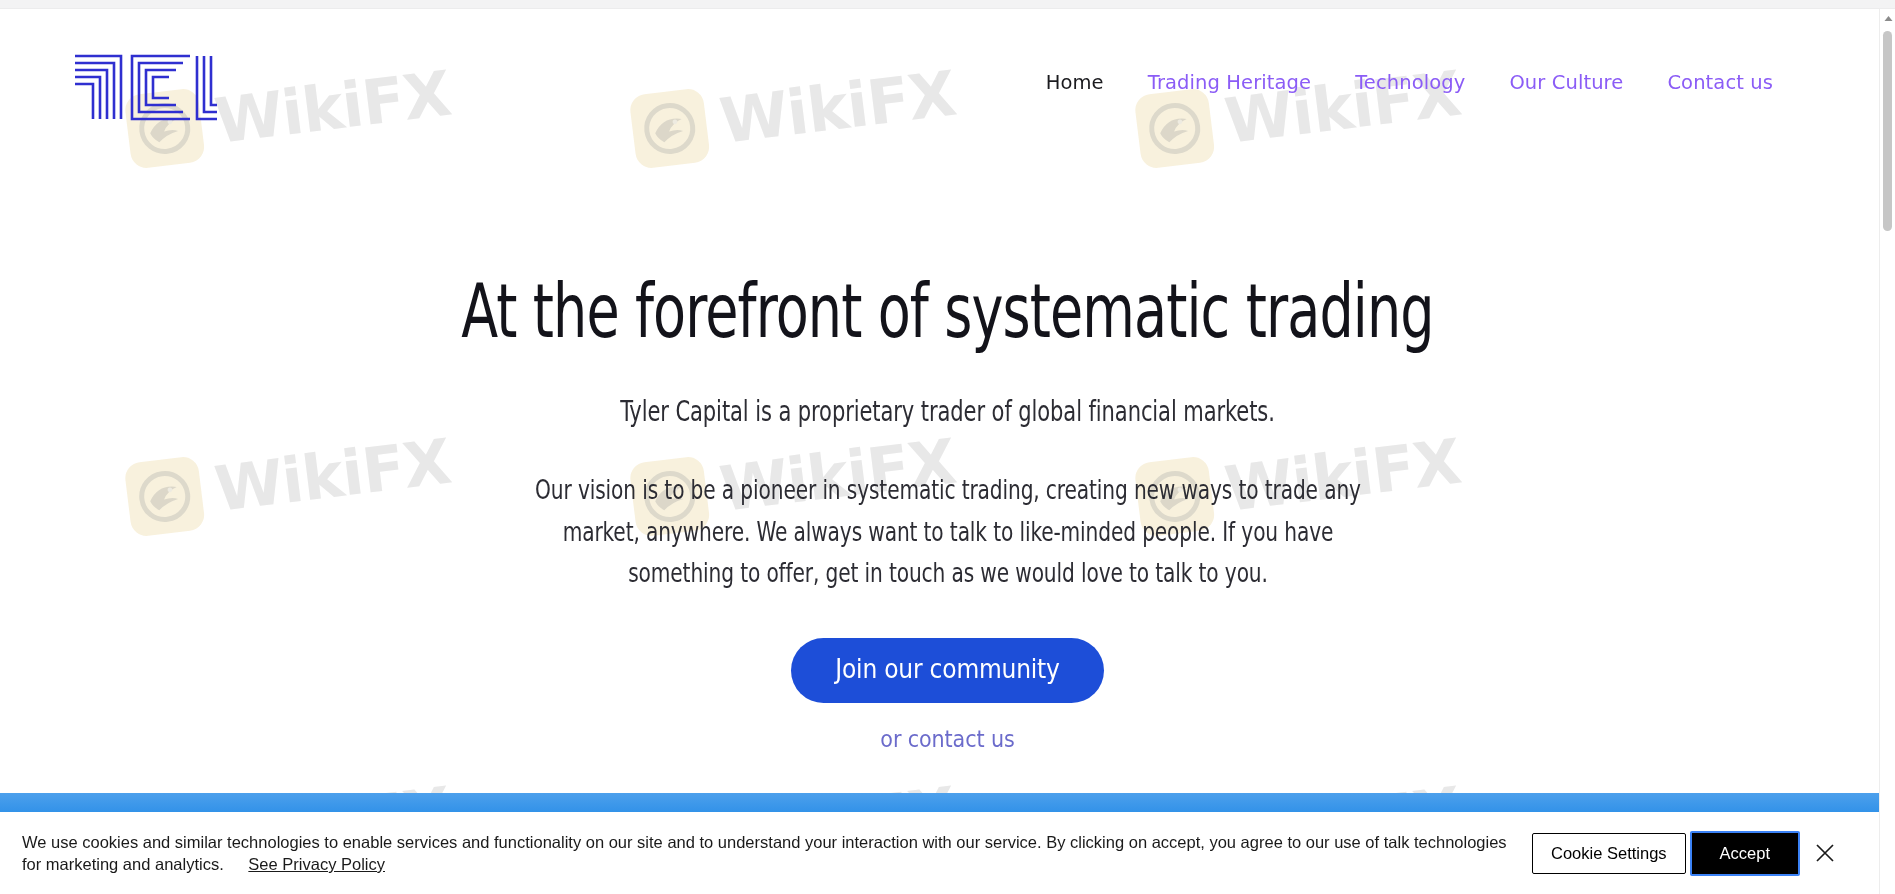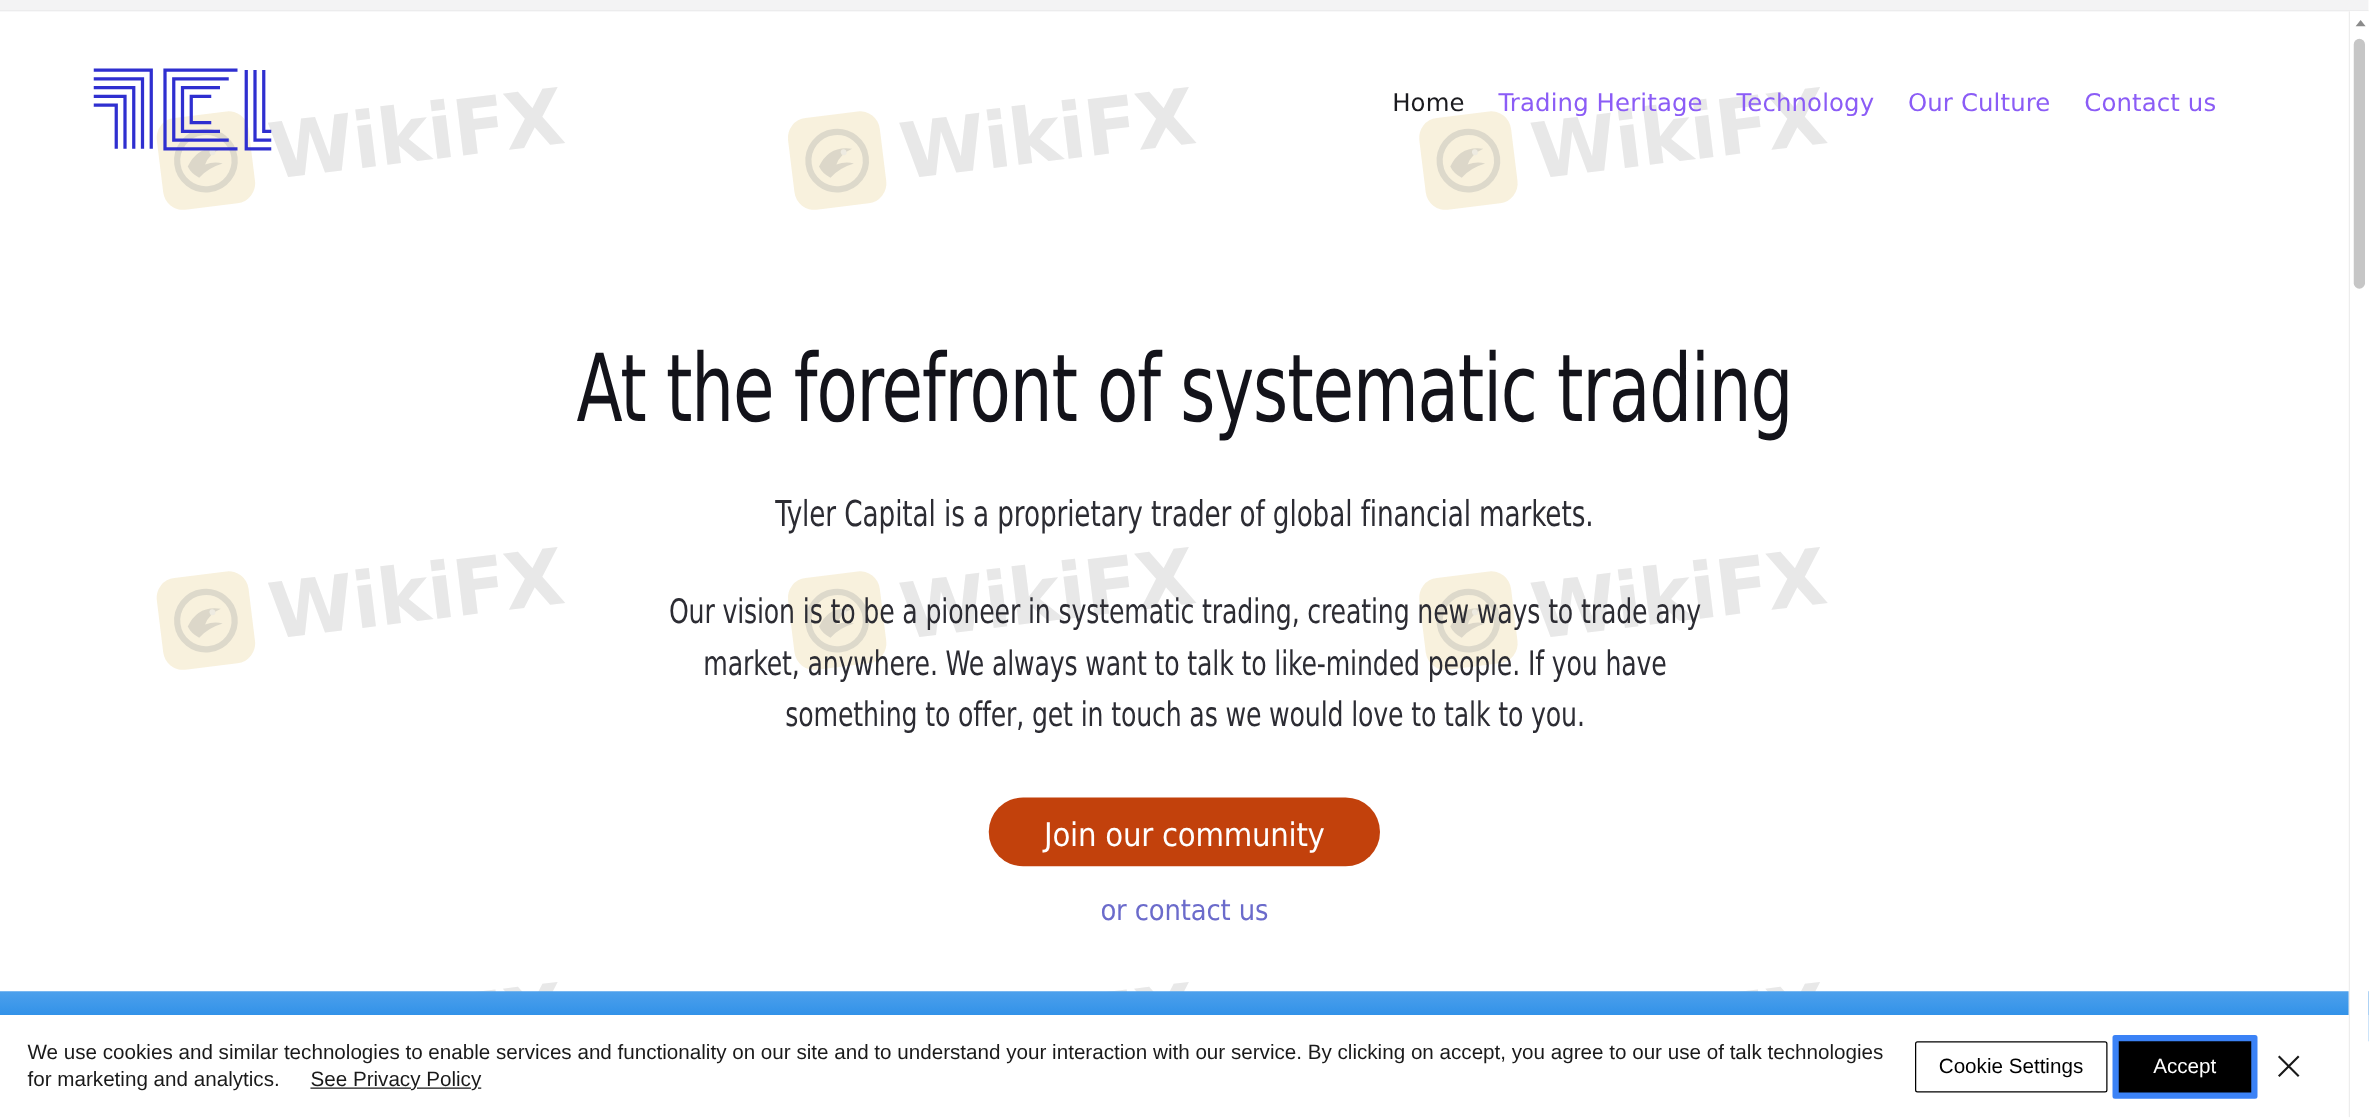--- a/index.html
+++ b/index.html
@@ -83,21 +83,21 @@
     top: 42px;
     width: 146px;
     height: 70px;
   }
   .main-nav {
     position: absolute;
     right: 122px;
     top: 62px;
     display: flex;
     align-items: baseline;
-    gap: 27px;
+    gap: 44px;
     white-space: nowrap;
   }
   .nav-link {
     font-family: "DejaVu Sans", sans-serif;
     font-size: 19.5px;
     color: #8b5cf6;
     text-decoration: none;
     letter-spacing: .1px;
     cursor: pointer;
   }
@@ -136,26 +136,26 @@
     color: #2c2c33;
     width: 1050px;
     margin: 41px auto 0;
     letter-spacing: -.15px;
     transform: scaleX(.83);
   }
 
   .cta-wrap { margin-top: 44px; }
   .cta-button {
     display: inline-block;
-    background: #c2410c;
+    background: #1d4ed8;
     color: #ffffff;
     font-family: "DejaVu Sans Condensed", "DejaVu Sans", sans-serif;
     font-size: 26px;
     letter-spacing: -.2px;
-    padding: 16px 44px 8px;
+    padding: 16px 44px 18px;
     border: none;
     border-radius: 40px;
     cursor: pointer;
     line-height: 1.2;
   }
   .cta-secondary {
     display: block;
     margin-top: 23px;
     font-family: "DejaVu Sans Condensed", "DejaVu Sans", sans-serif;
     font-size: 23px;
@@ -227,21 +227,21 @@
     border-radius: 2px;
     padding: 10px 18px;
     cursor: pointer;
     white-space: nowrap;
   }
   .btn-accept {
     font-family: "Liberation Sans", sans-serif;
     font-size: 16.5px;
     color: #ffffff;
     background: #000000;
-    border: 5px solid #3b82f6;
+    border: 2px solid #3b82f6;
     border-radius: 2px;
     padding: 11px 28px;
     cursor: pointer;
     white-space: nowrap;
   }
   .btn-close {
     background: transparent;
     border: none;
     cursor: pointer;
     width: 34px; height: 34px;

